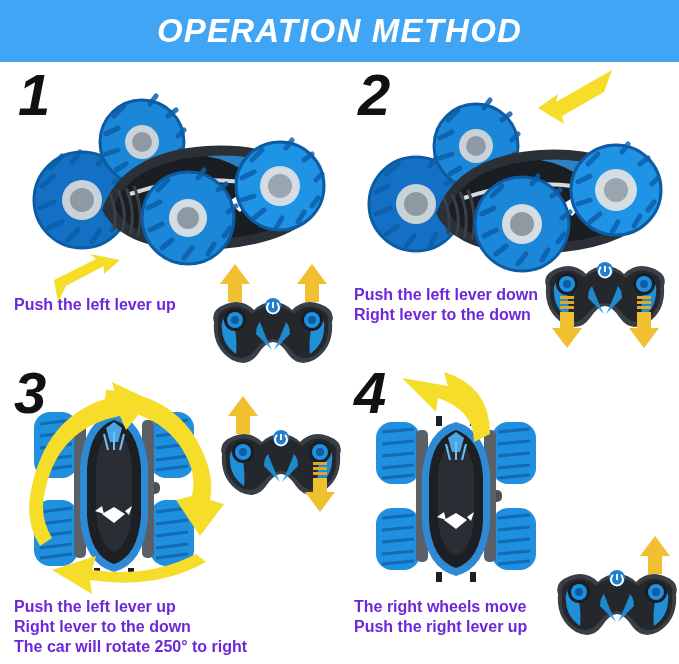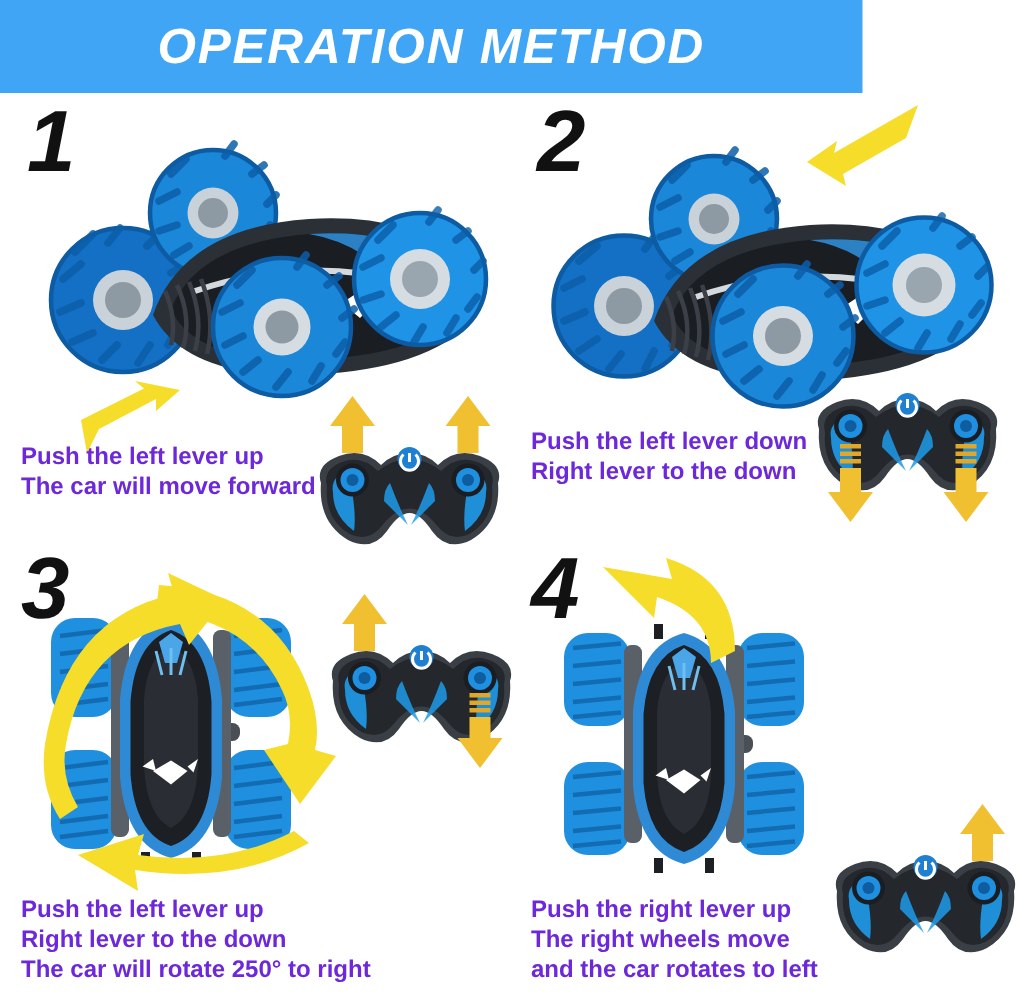--- a/index.html
+++ b/index.html
@@ -4,21 +4,21 @@
 <style>
   html,body{margin:0;padding:0;}
   body{
     width:679px;height:664px;
     background:#ffffff;
     font-family:"Liberation Sans", sans-serif;
     overflow:hidden;
     position:relative;
   }
   .banner{
-    position:absolute;left:0;top:0;width:575px;height:62px;
+    position:absolute;left:0;top:0;width:679px;height:62px;
     background:#41a5f5;
     display:flex;align-items:center;justify-content:center;
   }
   .banner-title{
     color:#ffffff;
     font-size:33px;
     font-weight:bold;
     font-style:italic;
     letter-spacing:1.2px;
     font-family:"Liberation Sans", sans-serif;
@@ -211,21 +211,20 @@
               <circle cx="104" cy="58" r="8" fill="#1f8fe0"></circle>
                 <circle cx="104" cy="58" r="4" fill="#0f5c9e"></circle>
               </g>
           </g>
         </g>
       </svg>
     </div>
 
     <div class="caption" style="top:233px;">
       <div>Push the left lever up</div>
-      <div>The car will move forward</div>
     </div>
   </div>
 
   <div class="panel p2">
     <div class="step-num" style="left:18px;top:4px;">2</div>
 
     <div class="stage">
       <svg width="339" height="250" viewBox="0 0 339 250">
         <g transform="translate(14,34)">
           <g>
@@ -622,19 +621,18 @@
                 <circle cx="102" cy="56" r="11" fill="#1a1d22"></circle>
               <circle cx="102" cy="56" r="8" fill="#1f8fe0"></circle>
                 <circle cx="102" cy="56" r="4" fill="#0f5c9e"></circle>
               </g>
           </g>
         </g>
       </svg>
     </div>
 
     <div class="caption" style="top:233px;">
+      <div>The right wheels move</div>
       <div>Push the right lever up</div>
-      <div>The right wheels move</div>
-      <div>and the car rotates to left</div>
     </div>
   </div>
 
 </div>
 
 </body></html>

